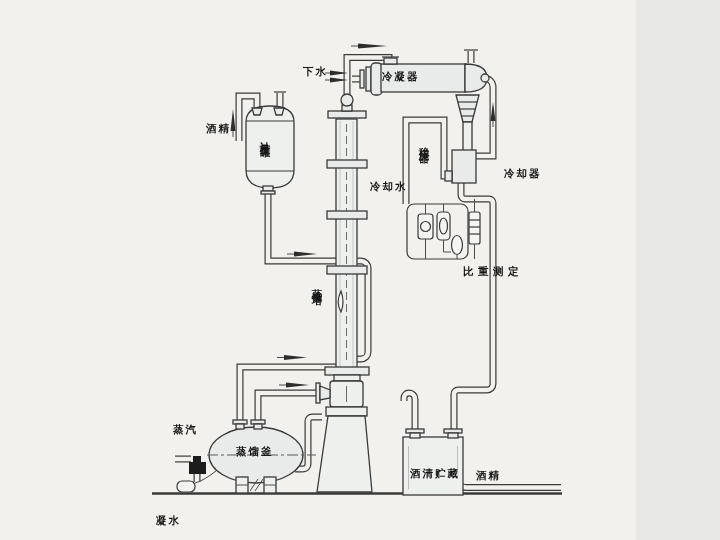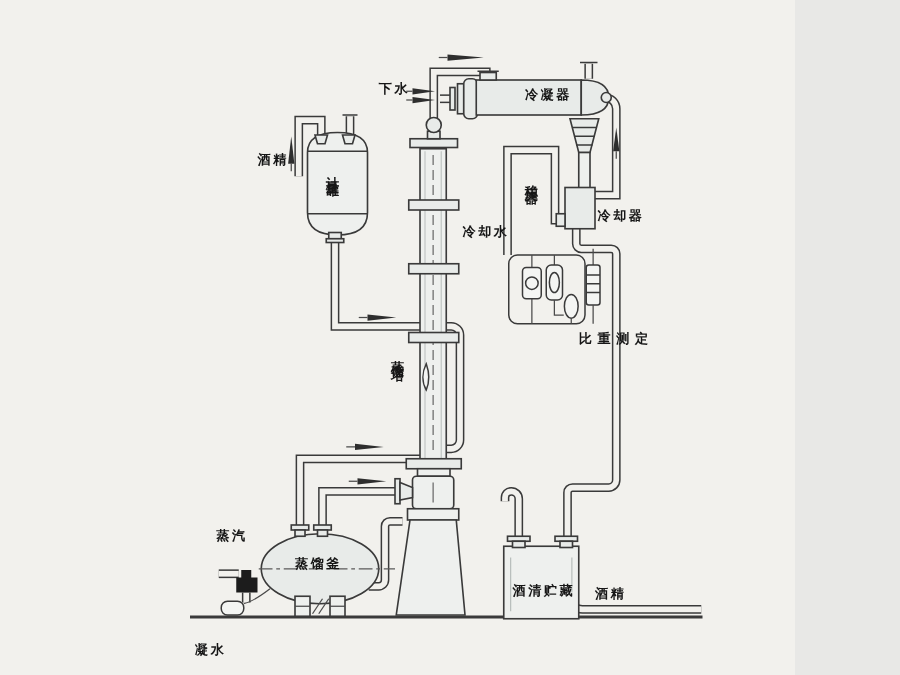--- a/index.html
+++ b/index.html
@@ -247,26 +247,26 @@
     <line x1="457.5" y1="446" x2="457.5" y2="474" stroke="#b9bfbd" stroke-width="1"></line>
     <rect class="vessel" x="406" y="429" width="18" height="4"></rect>
     <rect class="vessel" x="410" y="433" width="10" height="5"></rect>
     <rect class="vessel" x="444" y="429" width="18" height="4"></rect>
     <rect class="vessel" x="448" y="433" width="10" height="5"></rect>
   </g>
 
 </svg>
 
 <div class="lbl" style="left:303px;top:66px">下水</div>
-<div class="lbl" style="left:420px;top:71px">冷凝器</div>
+<div class="lbl" style="left:382px;top:71px">冷凝器</div>
 <div class="lbl" style="left:206px;top:123px">酒精</div>
 <div class="lbl v" style="left:259px;top:133px">计量罐</div>
 <div class="lbl v" style="left:418px;top:139px">稳压器</div>
 <div class="lbl" style="left:370px;top:181px">冷却水</div>
-<div class="lbl" style="left:478px;top:168px">冷却器</div>
+<div class="lbl" style="left:504px;top:168px">冷却器</div>
 <div class="lbl sp" style="left:415px;top:266px">比重测定</div>
 <div class="lbl v" style="left:311px;top:280px">蒸馏塔</div>
 <div class="lbl" style="left:236px;top:446px">蒸馏釜</div>
 <div class="lbl" style="left:173px;top:424px">蒸汽</div>
 <div class="lbl" style="left:156px;top:515px">凝水</div>
 <div class="lbl" style="left:410px;top:468px">酒清贮藏</div>
 <div class="lbl" style="left:476px;top:470px">酒精</div>
 
 </div>
 

